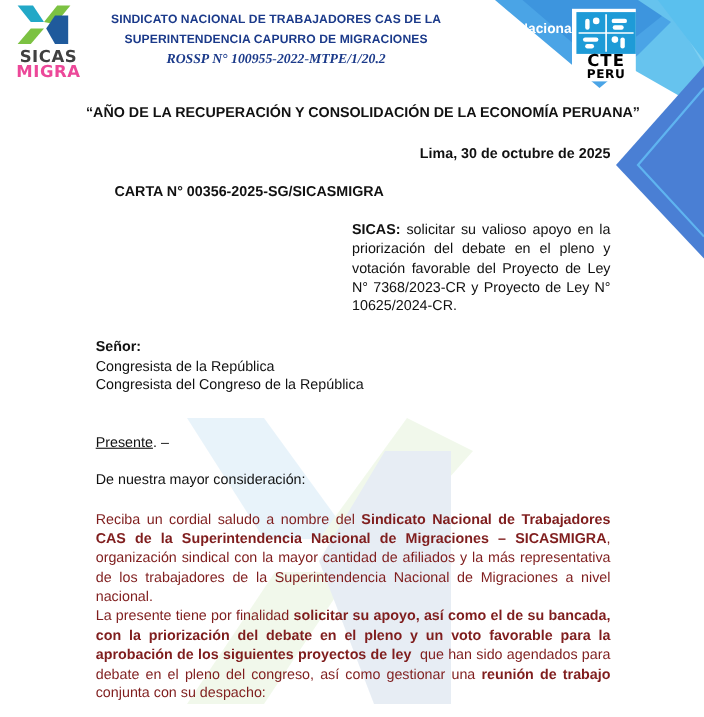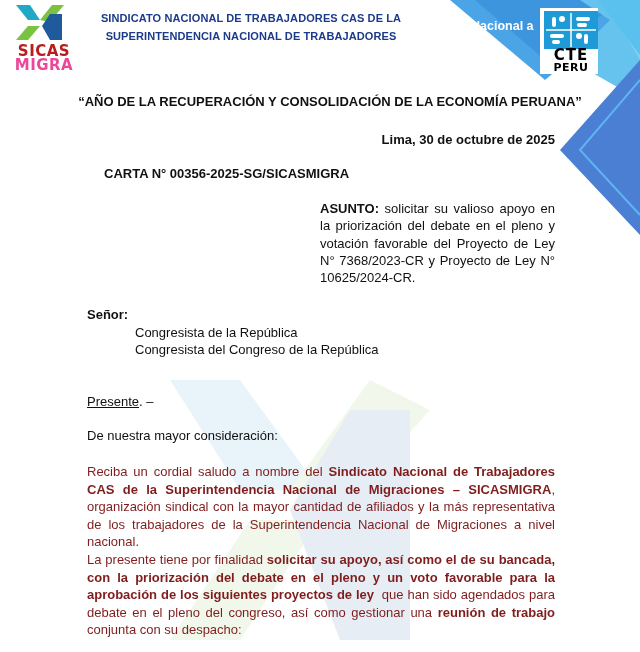--- a/index.html
+++ b/index.html
@@ -7,44 +7,44 @@
     body { position: relative; font-family: "Liberation Sans", sans-serif; color: #111; }
 
     .banner { position: absolute; top: 0; right: 0; width: 260px; height: 240px; pointer-events: none; }
 
     .watermark { position: absolute; left: 150px; top: 370px; width: 300px; height: 282px; pointer-events: none; opacity: 0.10; }
 
     .header { position: absolute; top: 0; left: 0; width: 640px; height: 80px; }
     .logo { position: absolute; left: 6px; top: 2px; width: 64px; height: 72px; }
     .logo svg { display: block; }
     .logo-text { position: absolute; left: 6px; top: 42px; width: 64px; text-align: center; font-family: "DejaVu Sans", sans-serif; font-weight: bold; line-height: 14px; }
-    .logo-text .l1 { color: #b91c1c; font-size: 15px; letter-spacing: 0.5px; display:block; }
+    .logo-text .l1 { color: #404040; font-size: 15px; letter-spacing: 0.5px; display:block; }
     .logo-text .l2 { color: #ec4899; font-size: 15px; letter-spacing: 0.5px; display:block; }
 
     .org { position: absolute; left: 76px; top: 9px; width: 350px; text-align: center; }
     .org .n1, .org .n2 { display: block; font-weight: bold; color: #1b3a8a; font-size: 11px; line-height: 18px; letter-spacing: 0.1px; }
     .org .reg { display: block; font-family: "Liberation Serif", serif; font-style: italic; font-weight: bold; color: #1b3a8a; font-size: 12.5px; line-height: 16px; }
 
     .affil { position: absolute; left: 471px; top: 19px; color: #ffffff; font-weight: bold; font-size: 12.5px; }
-    .cte { position: absolute; left: 540px; top: 8px; width: 58px; height: 66px; background: #fff; }
+    .cte { position: absolute; left: 520px; top: 8px; width: 58px; height: 66px; background: #fff; }
     .cte-box { position: absolute; left: 4px; top: 3px; width: 54px; height: 38px; background: #1e9bd7; }
     .cte-text { position: absolute; left: 0; top: 40px; width: 62px; text-align: center; font-weight: bold; color: #000; font-family: "DejaVu Sans", sans-serif; }
     .cte-text .c1 { display: block; font-size: 15px; line-height: 14px; letter-spacing: 1px; }
     .cte-text .c2 { display: block; font-size: 11px; line-height: 11px; letter-spacing: 0.5px; }
 
     .doc { position: absolute; left: 87px; width: 468px; font-size: 13px; line-height: 17.5px; color: #7f1d1d; }
     .year { position: absolute; top: 94px; left: 60px; width: 540px; text-align: center; font-weight: bold; font-size: 13px; }
     .date { position: absolute; top: 132px; right: 85px; font-weight: bold; font-size: 13px; }
     .carta { position: absolute; top: 166px; left: 104px; font-weight: bold; font-size: 13px; }
     .asunto { position: absolute; top: 200px; left: 320px; width: 235px; text-align: justify; font-size: 13px; line-height: 17.3px; }
     .asunto b { font-weight: bold; }
 
     .addr { position: absolute; top: 306px; left: 87px; font-size: 13px; line-height: 17.5px; }
     .addr b { display: block; font-weight: bold; }
-    .addr span { display: block; margin-left: 48px; }
+    .addr span { display: block; }
     .presente { position: absolute; top: 394px; left: 87px; font-size: 13px; }
     .presente u { }
     .consid { position: absolute; top: 428px; left: 87px; font-size: 13px; }
 
     .para1 { top: 463px; text-align: justify; }
     .para2 { top: 551px; text-align: justify; }
     .doc b { font-weight: bold; }
   </style>
 </head>
 <body>
@@ -79,21 +79,22 @@
       <polygon points="44,12 56,12 56,38 44,38 36,24" fill="#1f5a9c"></polygon>
     </svg>
     <div class="logo-text">
       <span class="l1">SICAS</span>
       <span class="l2">MIGRA</span>
     </div>
   </div>
 
   <div class="org">
     <span class="n1">SINDICATO NACIONAL DE TRABAJADORES CAS DE LA</span>
-    <span class="n2">SUPERINTENDENCIA NACIONAL DE TRABAJADORES</span>
+    <span class="n2">SUPERINTENDENCIA CAPURRO DE MIGRACIONES</span>
+    <span class="reg">ROSSP N° 100955-2022-MTPE/1/20.2</span>
   </div>
 
   <div class="affil">Nacional a</div>
 
   <div class="cte">
     <div class="cte-box">
       <svg viewBox="0 0 54 38" width="54" height="38">
         <line x1="27" y1="2" x2="27" y2="36" stroke="#fff" stroke-width="1.5"></line>
         <line x1="2" y1="19" x2="52" y2="19" stroke="#fff" stroke-width="1.5"></line>
         <rect x="8" y="6" width="4" height="10" rx="2" fill="#fff"></rect>
@@ -110,21 +111,21 @@
       <span class="c1">CTE</span>
       <span class="c2">PERU</span>
     </div>
   </div>
 </div>
 
 <div class="year">“AÑO DE LA RECUPERACIÓN Y CONSOLIDACIÓN DE LA ECONOMÍA PERUANA”</div>
 <div class="date">Lima, 30 de octubre de 2025</div>
 <div class="carta">CARTA N° 00356-2025-SG/SICASMIGRA</div>
 
-<div class="asunto"><b>ASUNTO:</b><span> solicitar su valioso apoyo en la priorización del debate en el pleno y votación favorable del Proyecto de Ley N° 7368/2023-CR y Proyecto de Ley N° 10625/2024-CR.</span></div>
+<div class="asunto"><b>SICAS:</b><span> solicitar su valioso apoyo en la priorización del debate en el pleno y votación favorable del Proyecto de Ley N° 7368/2023-CR y Proyecto de Ley N° 10625/2024-CR.</span></div>
 
 <div class="addr">
   <b>Señor:</b>
   <span>Congresista de la República</span>
   <span>Congresista del Congreso de la República</span>
 </div>
 
 <div class="presente"><u>Presente</u><span>. –</span></div>
 
 <div class="consid">De nuestra mayor consideración:</div>

